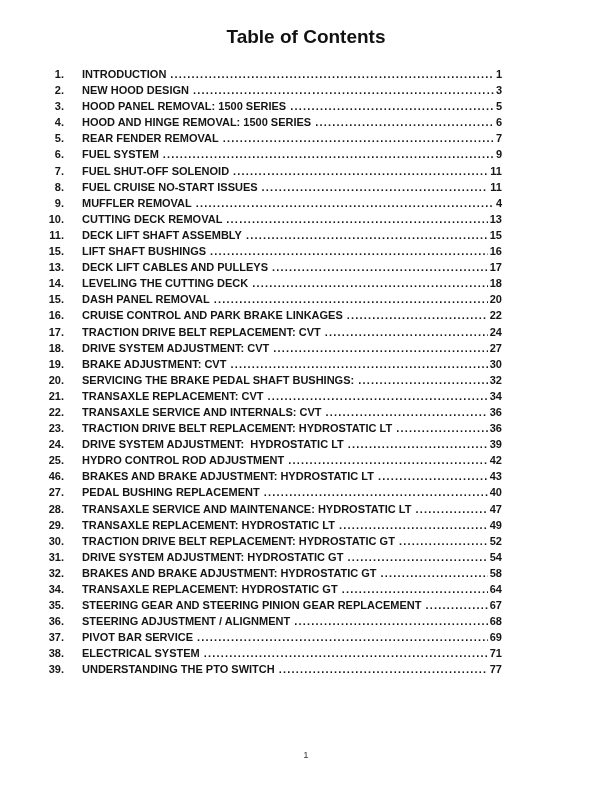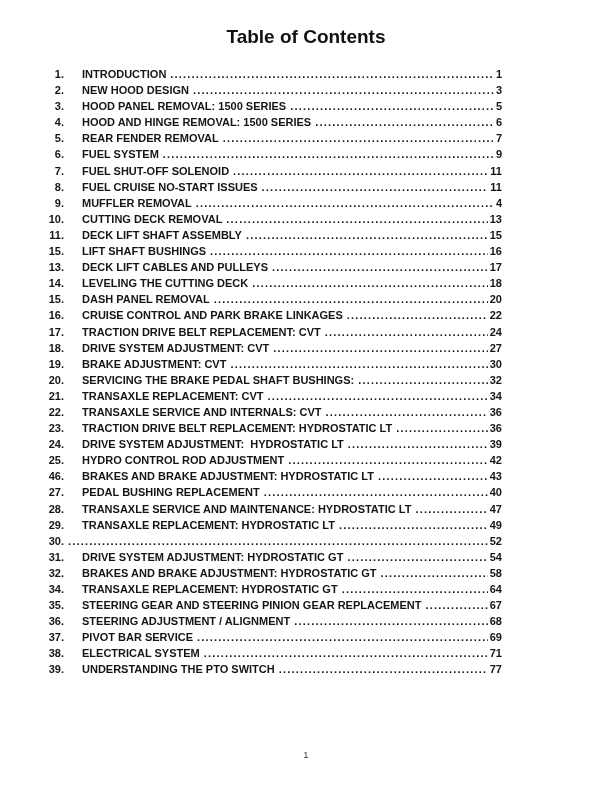--- a/index.html
+++ b/index.html
@@ -285,20 +285,21 @@
 
       <div class="toc-row">
         <span class="toc-num">29.</span>
         <span class="toc-label">TRANSAXLE REPLACEMENT: HYDROSTATIC LT</span>
         <span class="toc-leader"></span>
         <span class="toc-page">49</span>
       </div>
 
       <div class="toc-row">
         <span class="toc-num">30.</span>
+        <span class="toc-label">TRACTION DRIVE BELT REPLACEMENT: HYDROSTATIC GT</span>
         <span class="toc-leader"></span>
         <span class="toc-page">52</span>
       </div>
 
       <div class="toc-row">
         <span class="toc-num">31.</span>
         <span class="toc-label">DRIVE SYSTEM ADJUSTMENT: HYDROSTATIC GT</span>
         <span class="toc-leader"></span>
         <span class="toc-page">54</span>
       </div>

